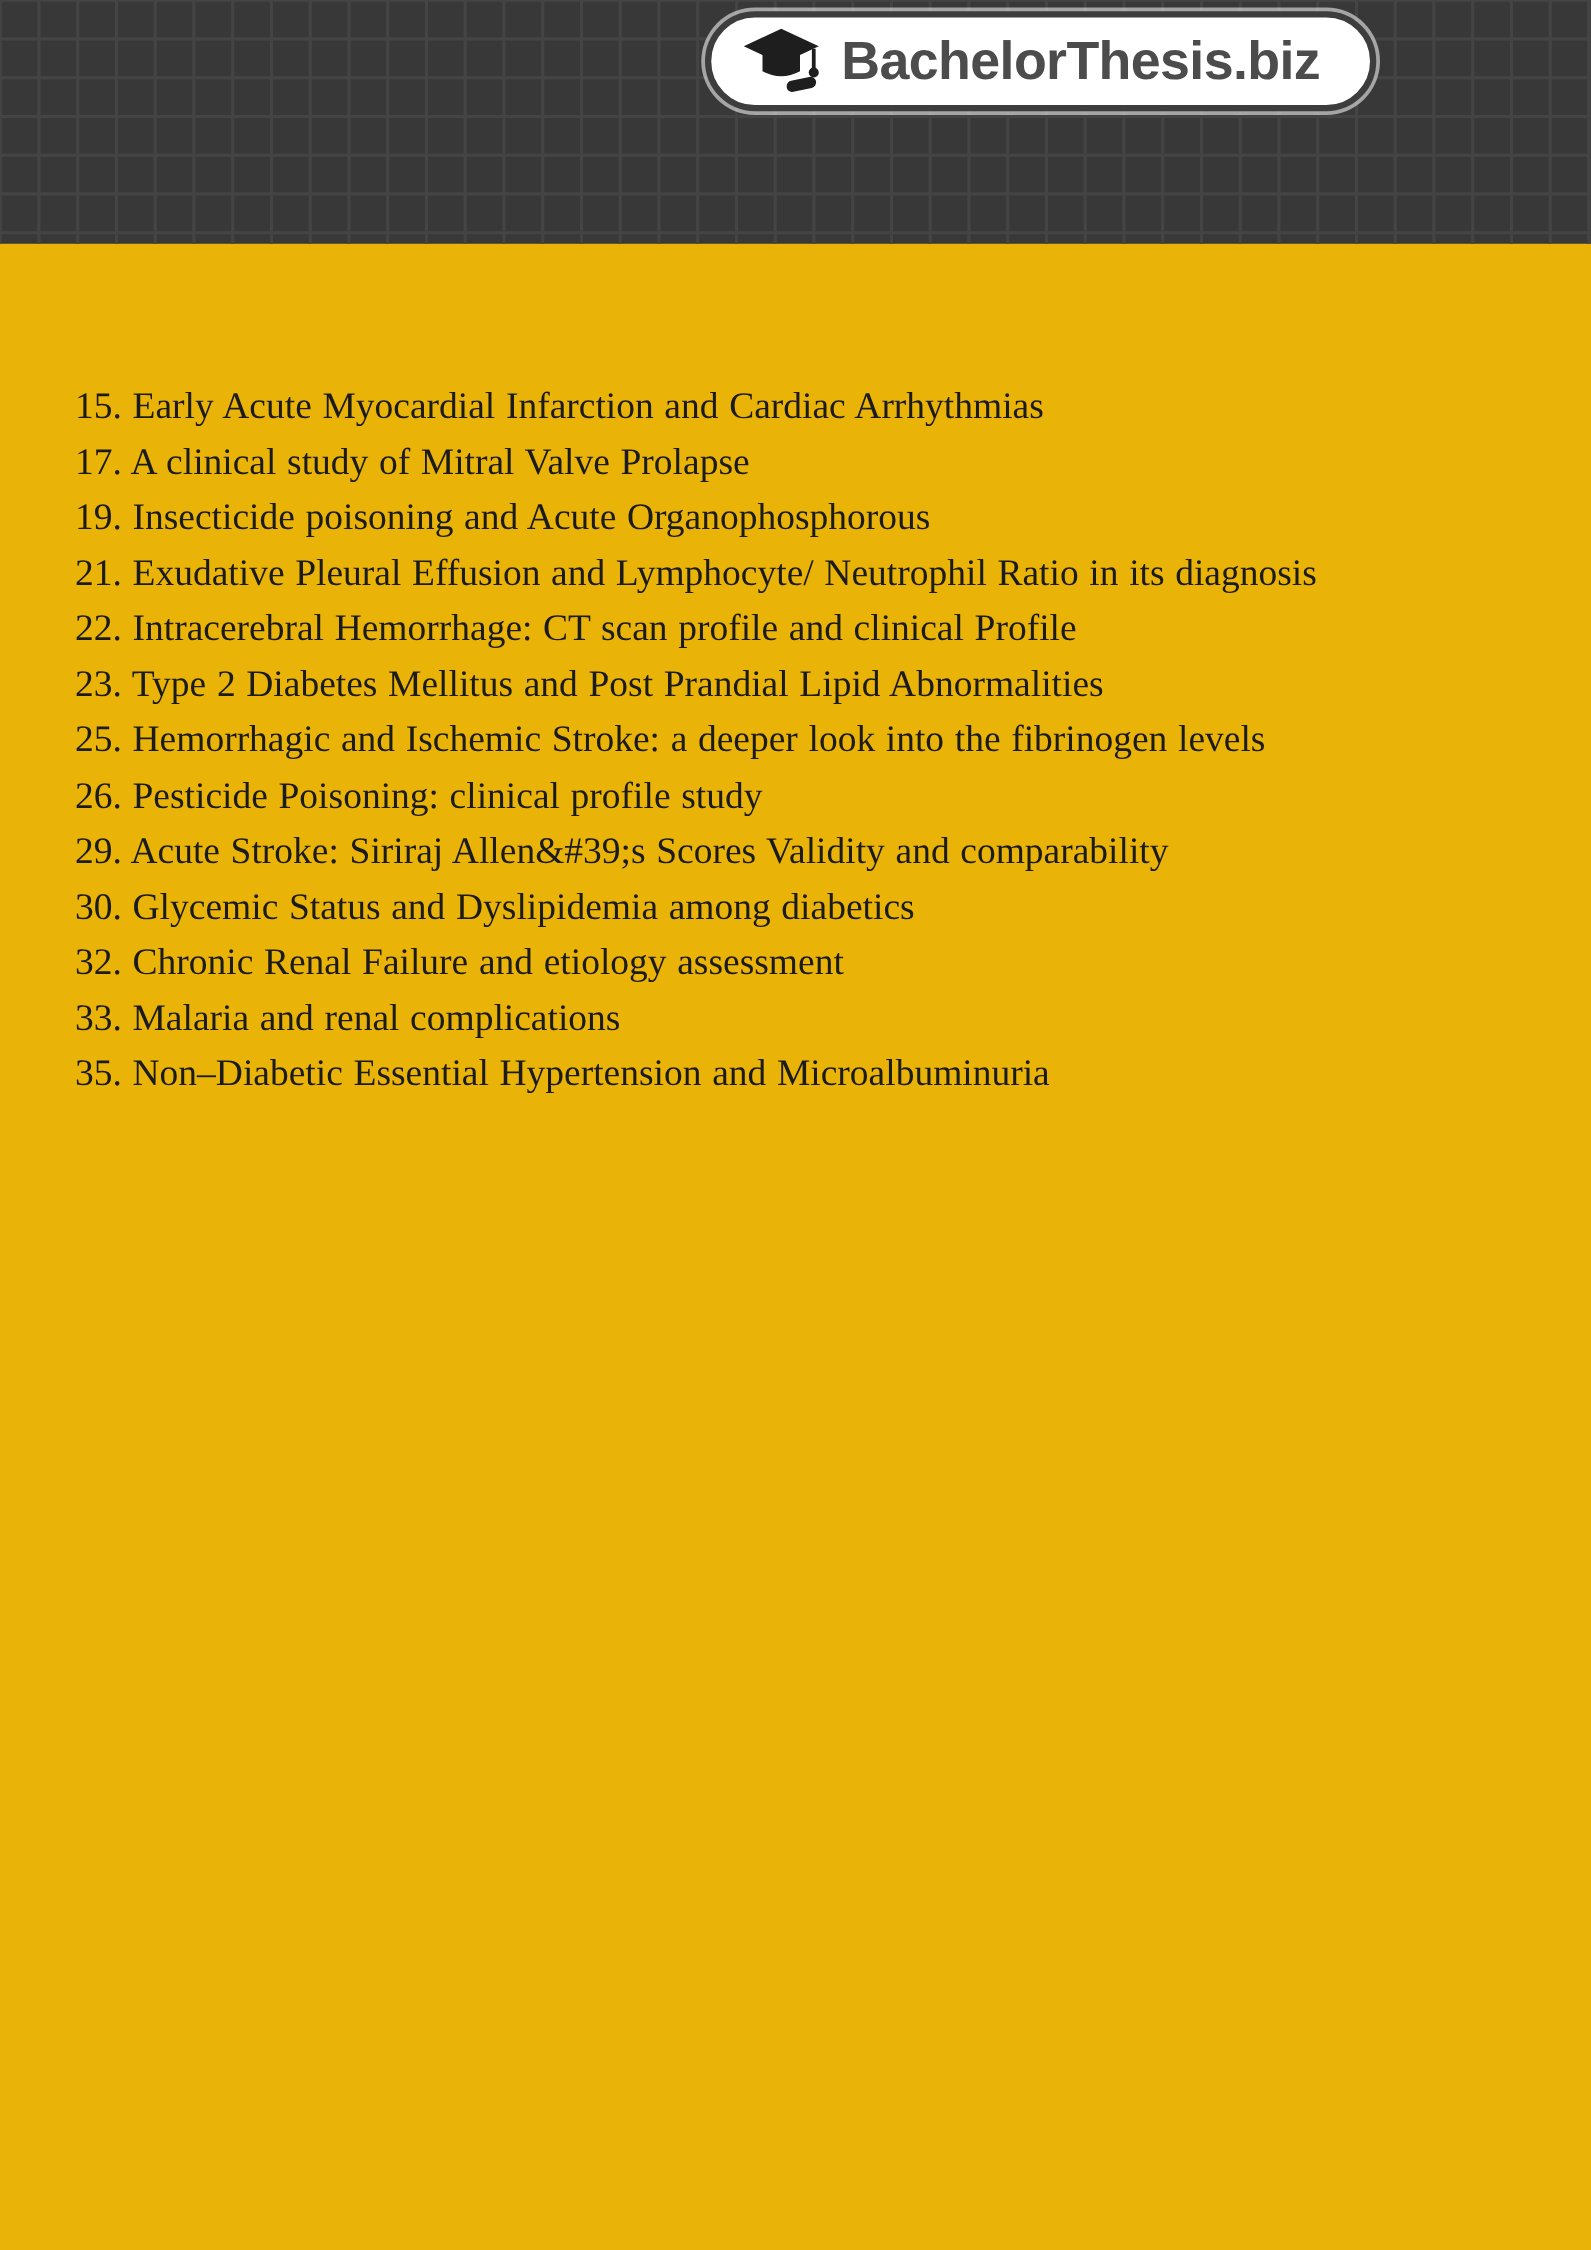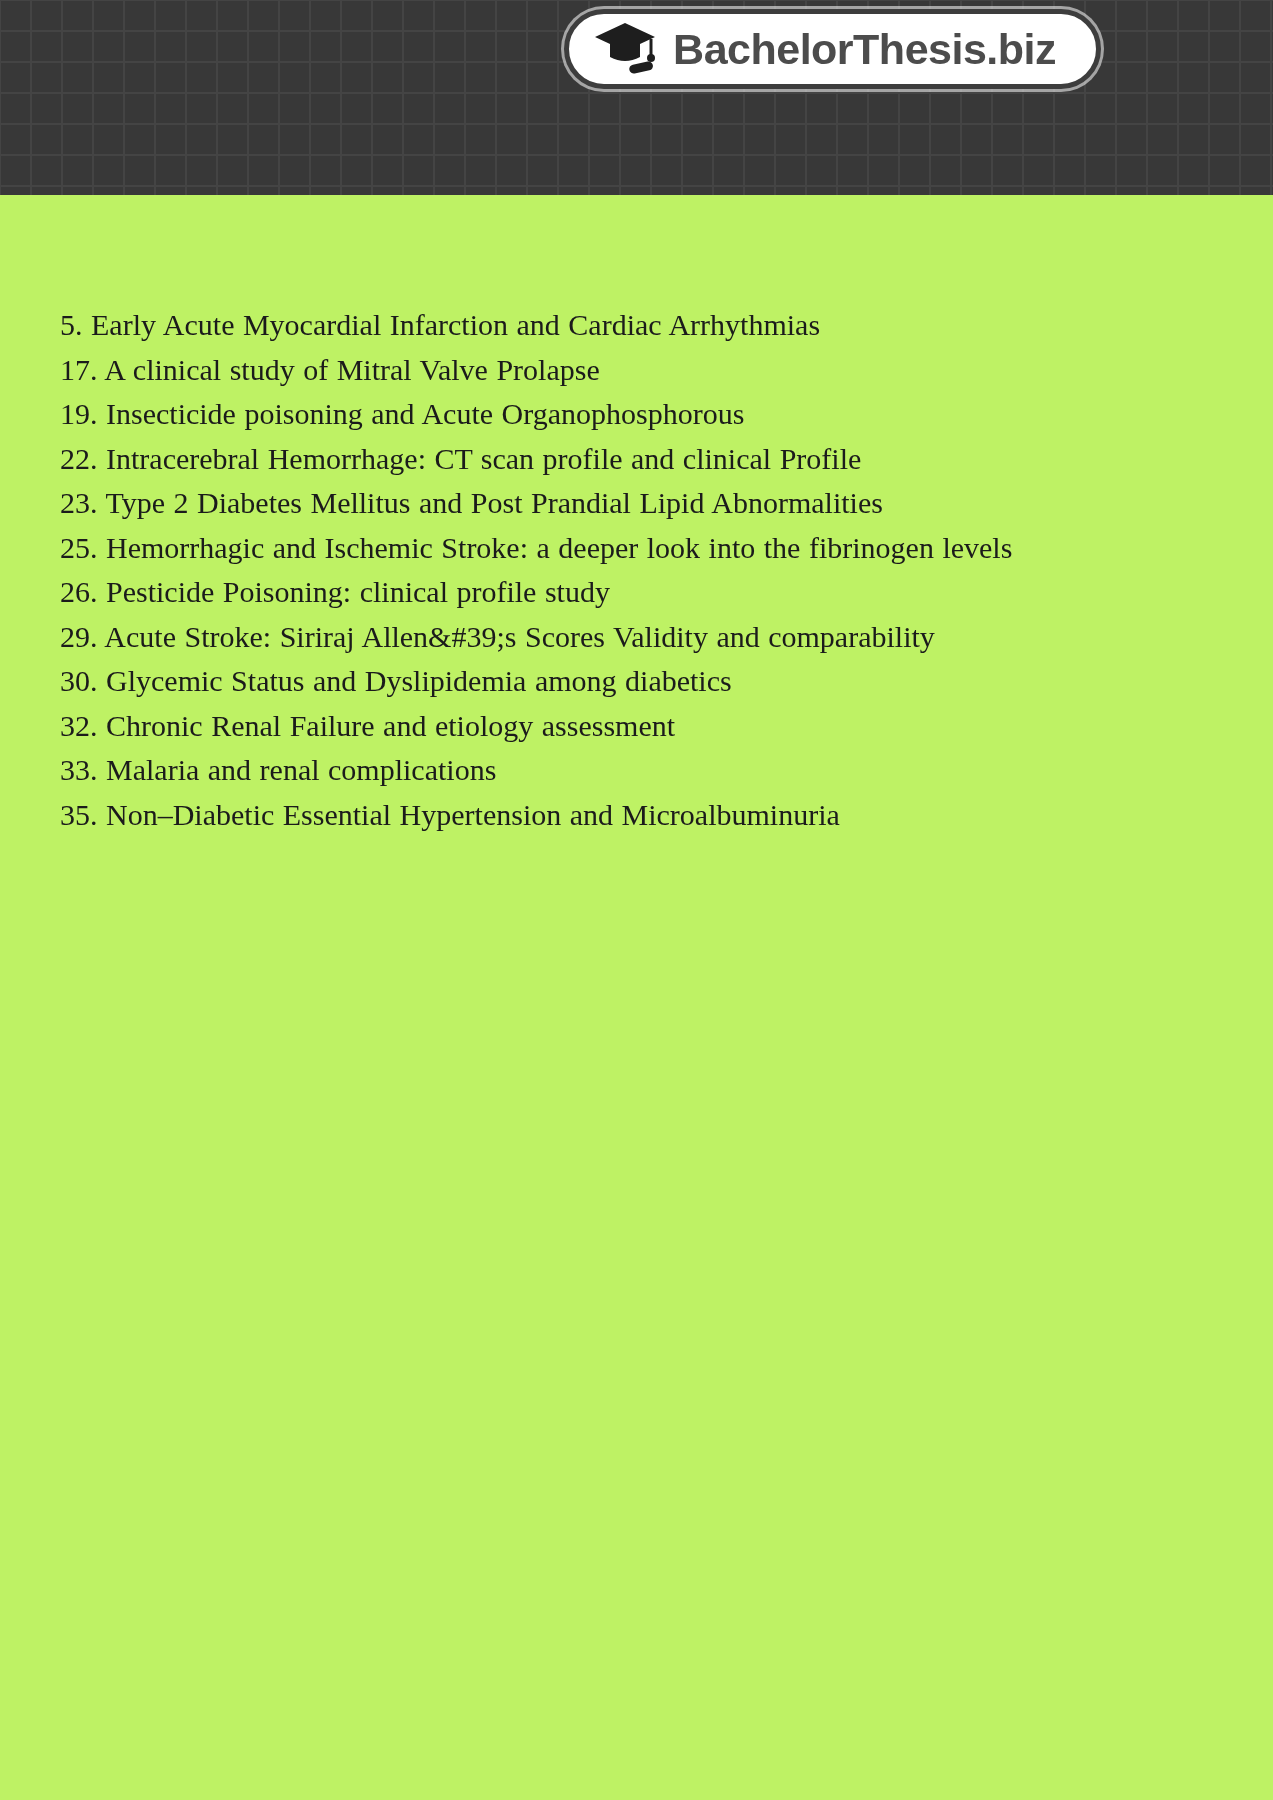--- a/index.html
+++ b/index.html
@@ -7,21 +7,21 @@
   html, body {
     width: 1273px;
     background: #e4e4e4;
     font-family: "Liberation Serif", serif;
   }
 
   .page {
     position: relative;
     width: 1273px;
     height: 1800px;
-    background: #bef264;
+    background: #eab308;
     overflow: hidden;
   }
 
   
   .header {
     position: relative;
     width: 100%;
     height: 195px;
     background-color: #383838;
     background-image:
@@ -100,23 +100,24 @@
 
           <rect x="36" y="42" width="24" height="9" rx="4.5" fill="#1e1e1e" transform="rotate(-12 48 46)"></rect>
         </svg>
       </span>
       <span class="logo-text">BachelorThesis.biz</span>
     </div>
   </header>
 
   <main class="content">
     <div class="thesis-list">
-        <div class="list-item">5. Early Acute Myocardial Infarction and Cardiac Arrhythmias</div>
+        <div class="list-item">15. Early Acute Myocardial Infarction and Cardiac Arrhythmias</div>
         <div class="list-item">17. A clinical study of Mitral Valve Prolapse</div>
         <div class="list-item">19. Insecticide poisoning and Acute Organophosphorous</div>
+        <div class="list-item">21. Exudative Pleural Effusion and Lymphocyte/ Neutrophil Ratio in its diagnosis</div>
         <div class="list-item">22. Intracerebral Hemorrhage: CT scan profile and clinical Profile</div>
         <div class="list-item">23. Type 2 Diabetes Mellitus and Post Prandial Lipid Abnormalities</div>
         <div class="list-item">25. Hemorrhagic and Ischemic Stroke: a deeper look into the fibrinogen levels</div>
         <div class="list-item">26. Pesticide Poisoning: clinical profile study</div>
         <div class="list-item">29. Acute Stroke: Siriraj Allen&amp;#39;s Scores Validity and comparability</div>
         <div class="list-item">30. Glycemic Status and Dyslipidemia among diabetics</div>
         <div class="list-item">32. Chronic Renal Failure and etiology assessment</div>
         <div class="list-item">33. Malaria and renal complications</div>
         <div class="list-item">35. Non–Diabetic Essential Hypertension and Microalbuminuria</div>
       </div>

